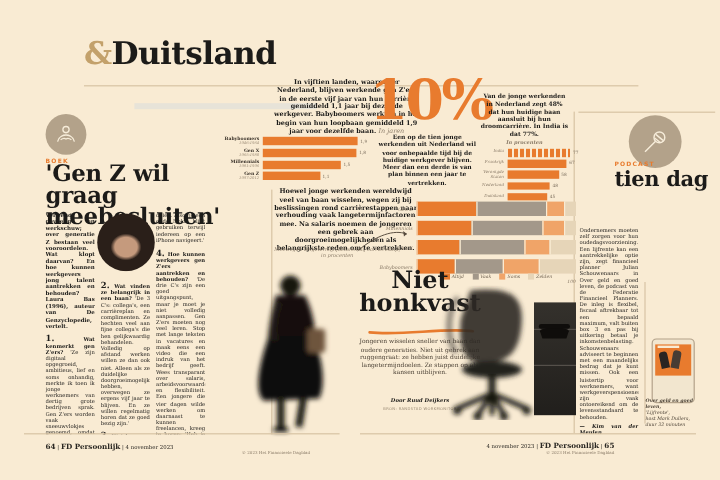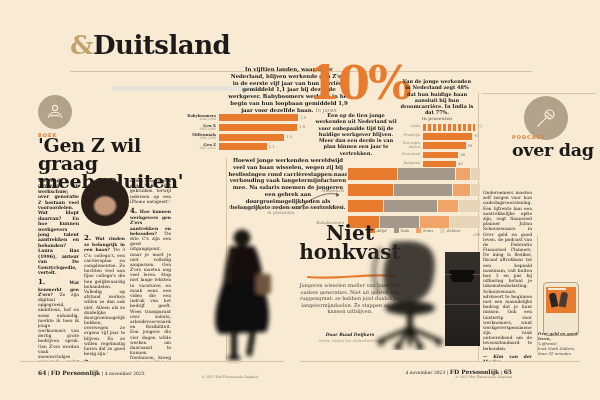--- a/index.html
+++ b/index.html
@@ -367,21 +367,21 @@
 
   <div class="abs iconcirc" style="left:524px;top:96px;width:44px;height:44px;">
     <svg width="24" height="24" viewBox="0 0 24 24" fill="none" stroke="#f6ecd9" stroke-width="1.2">
       <circle cx="15.5" cy="8.5" r="4.5"></circle>
         <path d="M12.3,11.7 L5,19 M5,19 l-1.5,1.5"></path>
       <path d="M12.5,6 l6,5 M11.5,9 l5,4"></path>
     </svg>
   </div>
   <div class="abs kicker sans" style="left:512px;top:134px;">PODCAST</div>
   <div class="abs pod-head">
-    <div>over dag</div>
+    <div>tien dag</div>
   </div>
   <div class="abs pod-body">
     <span>Ondernemers moeten zelf zorgen voor hun oudedagsvoorziening. Een lijfrente kan een aantrekkelijke optie zijn, zegt financieel planner Julian Schouwenaars in Over geld en goed leven, de podcast van de Federatie Financieel Planners. De inleg is flexibel, fiscaal aftrekbaar tot een bepaald maximum, valt buiten box 3 en pas bij uitkering betaal je inkomstenbelasting. Schouwenaars adviseert te beginnen met een maandelijks bedrag dat je kunt missen. Ook een luistertip voor werknemers, want werkgeverspensioenen zijn vaak ontoereikend om de levensstandaard te behouden.</span>
     <div class="byline">— Kim van der Meulen</div>
   </div>
   <div class="abs vline" style="left:537px;top:235px;height:118px;"></div>
 
   <div class="abs phone">
     <div class="cover">
       <div class="ttl"></div>

